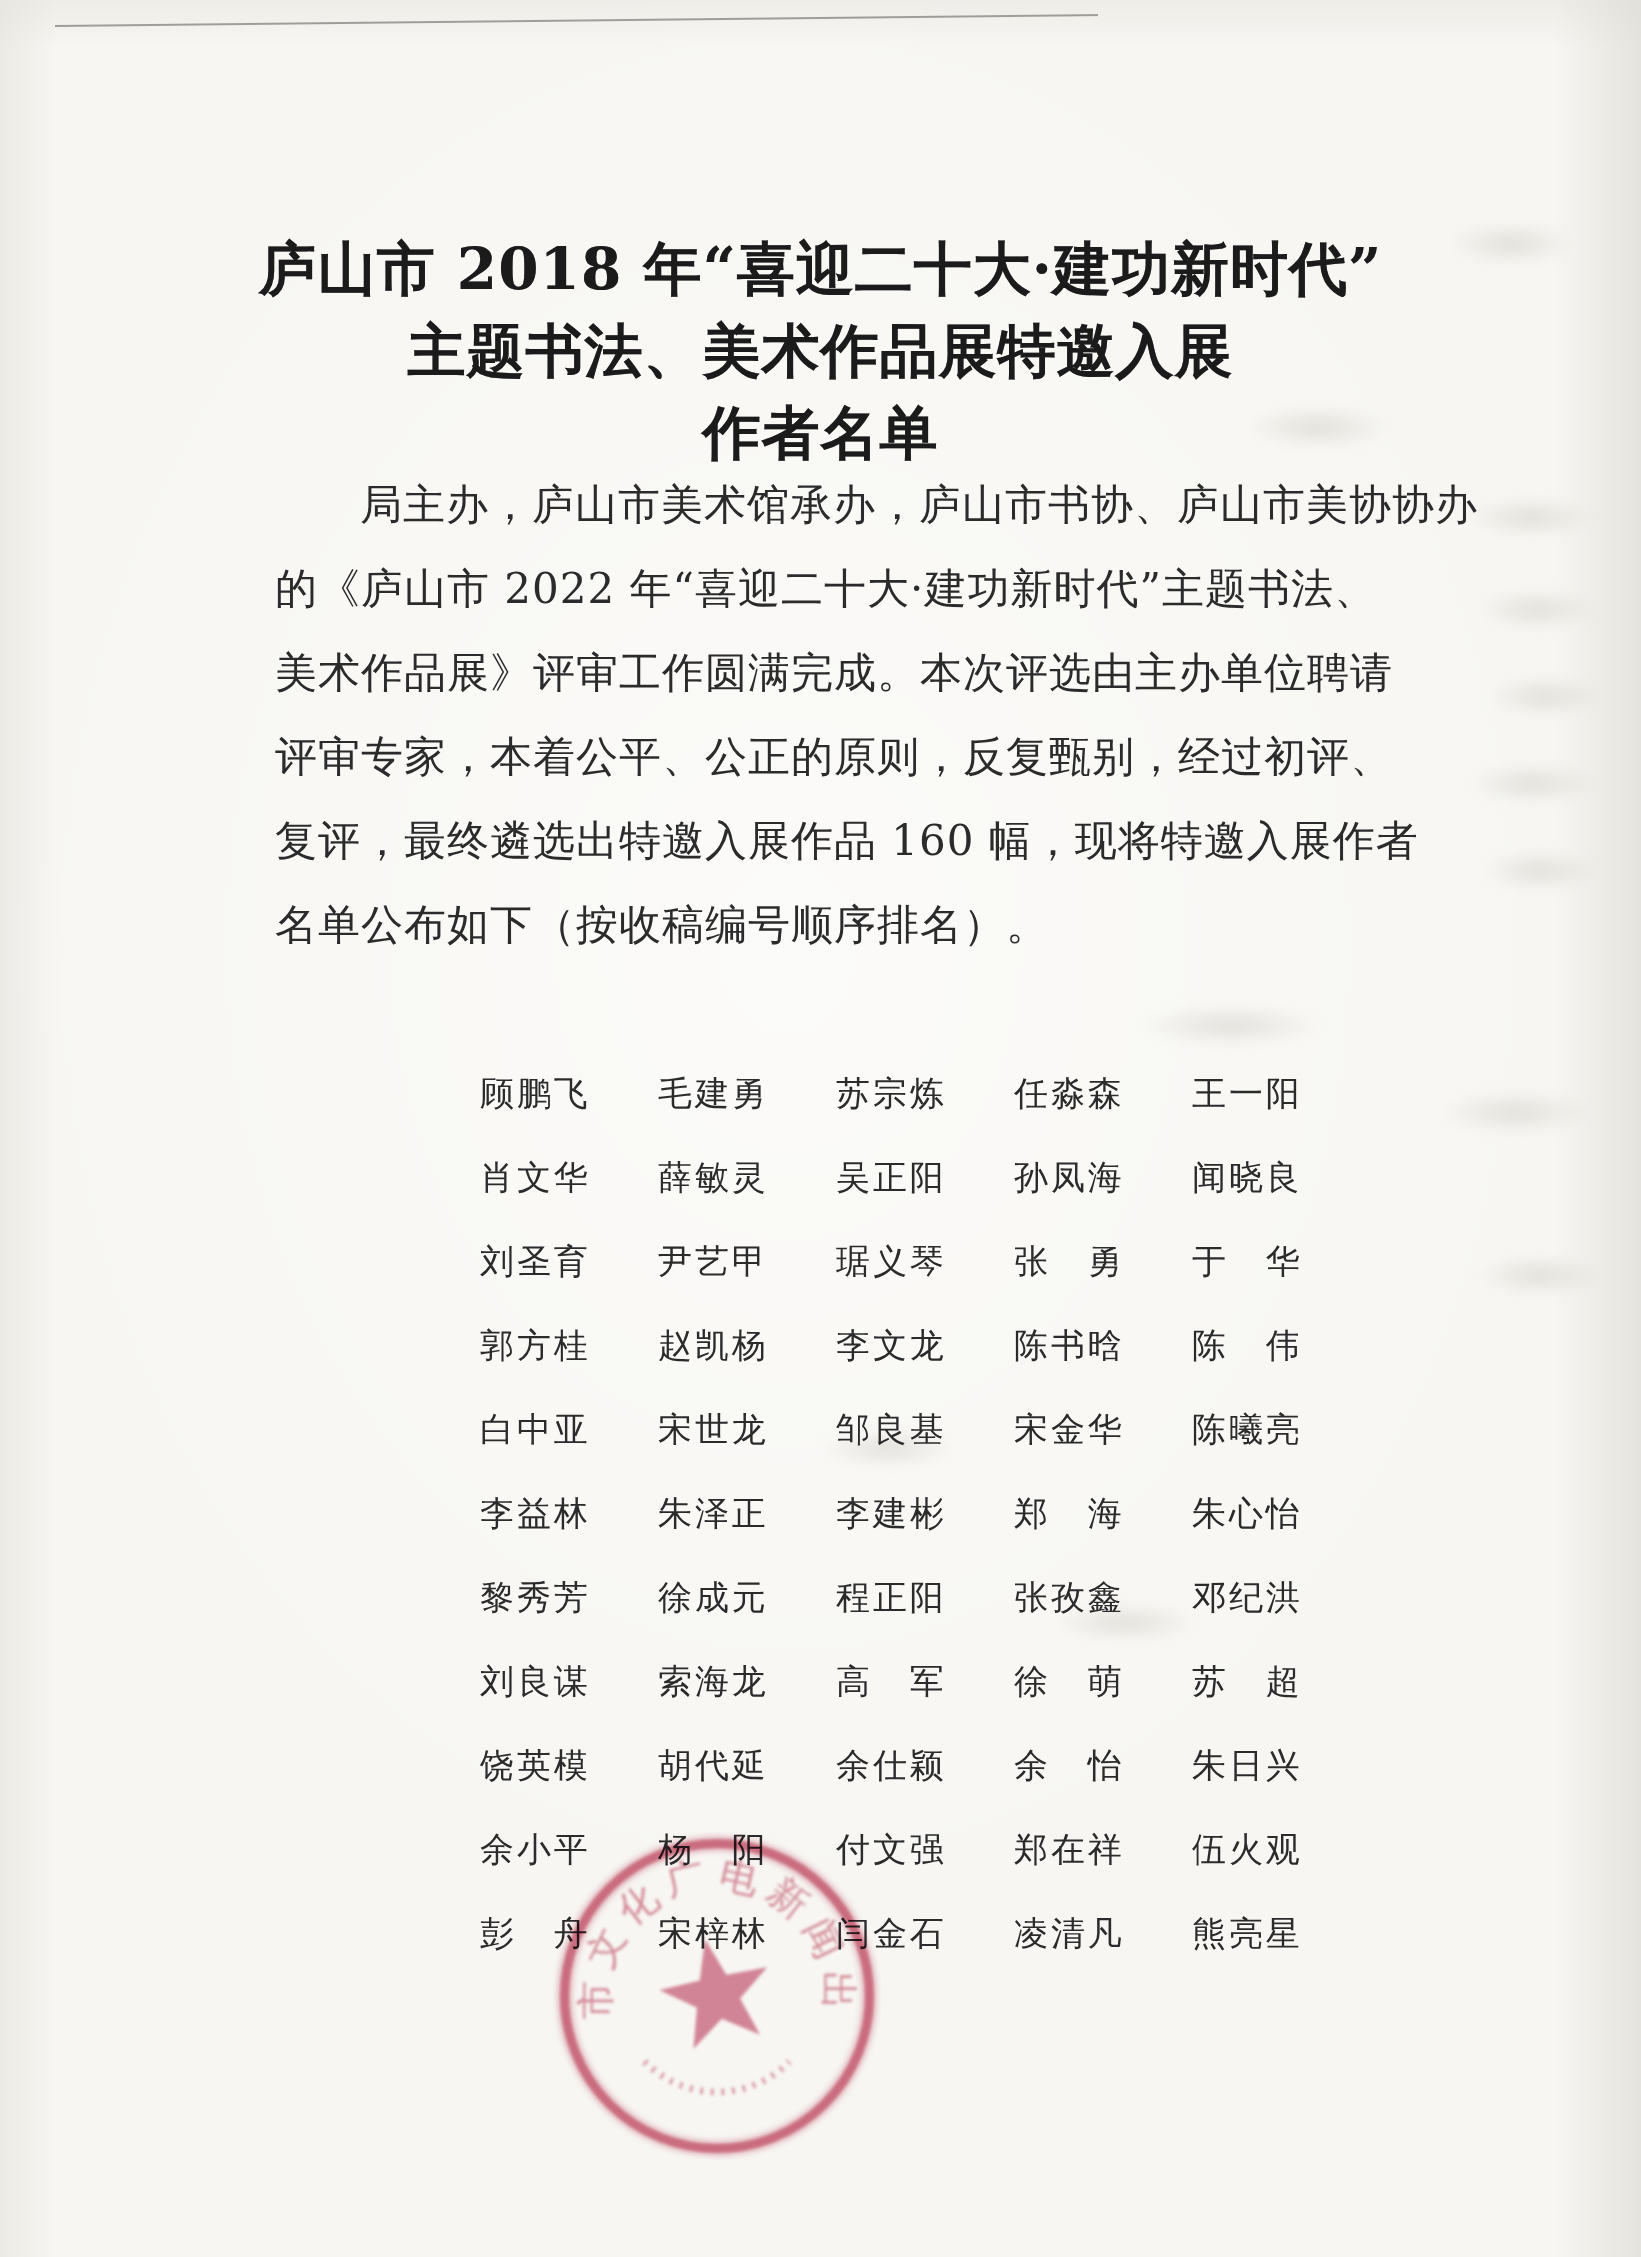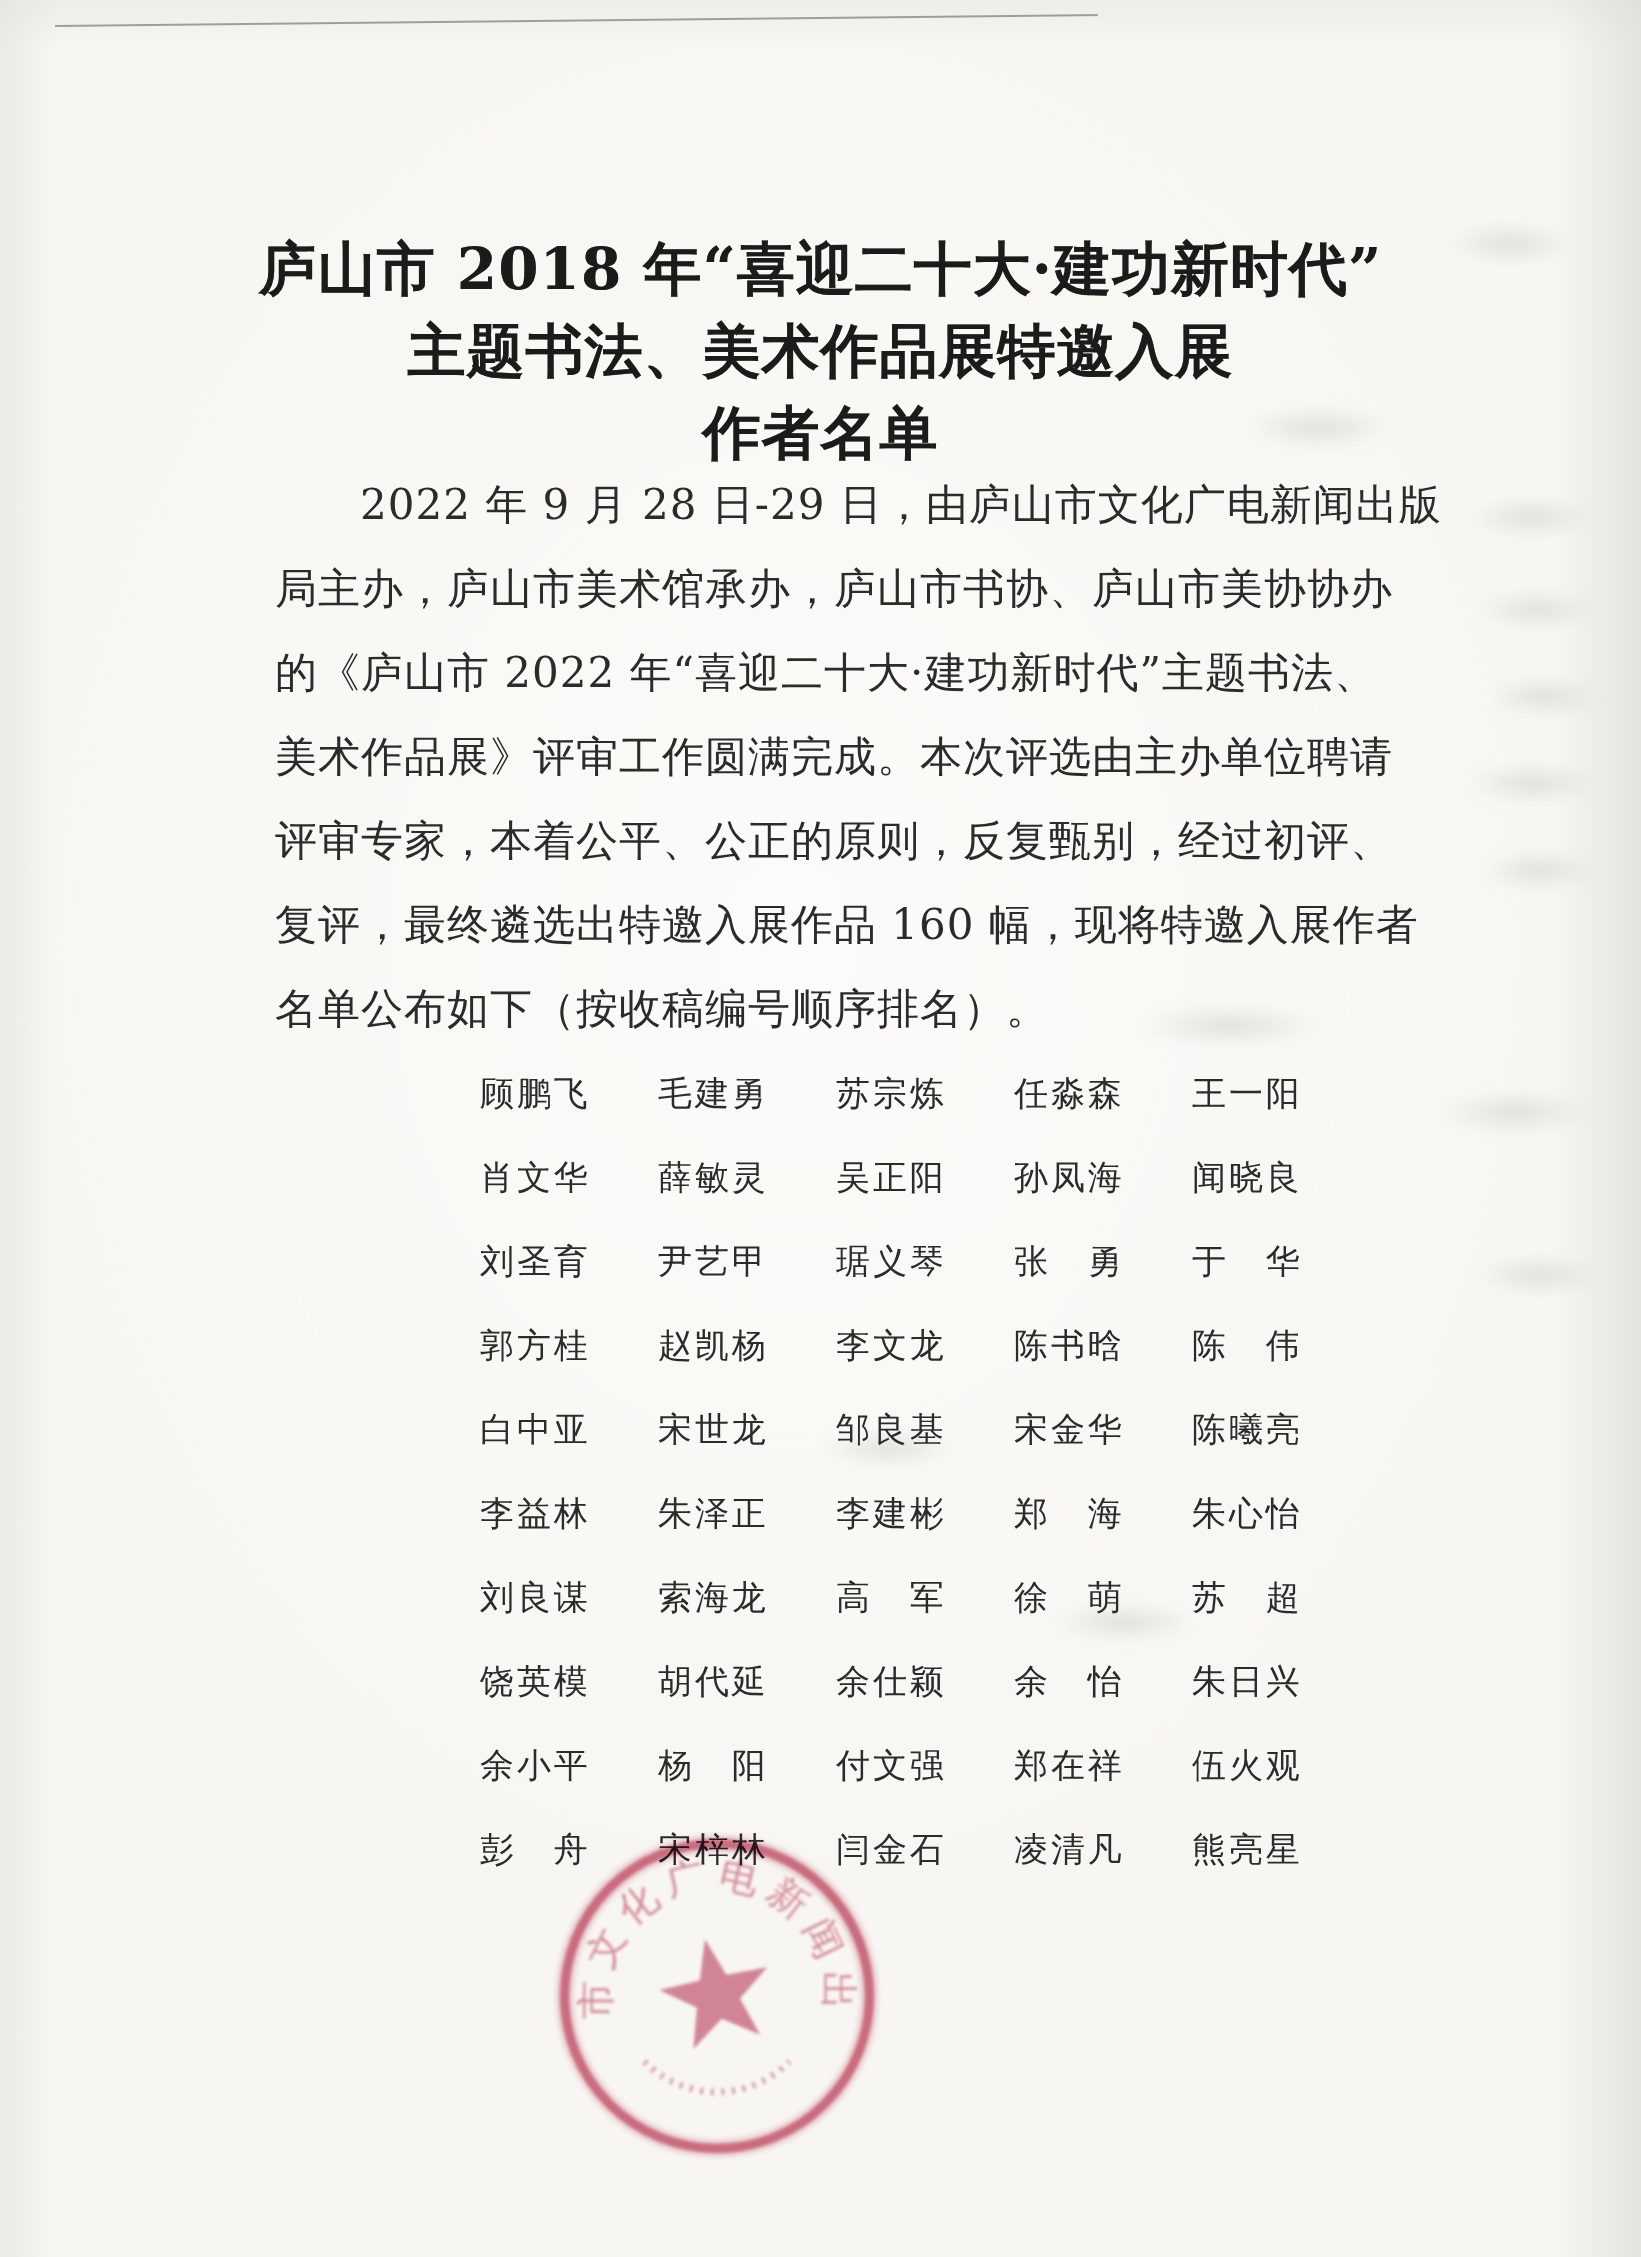--- a/index.html
+++ b/index.html
@@ -74,21 +74,20 @@
   <div class="ghost" style="left:821px;top:1429px;width:135px;height:39px"></div>
   <div class="ghost" style="left:1052px;top:1603px;width:145px;height:39px"></div>
 
   <div id="title">
     <div class="tline">庐山市 2018 年“喜迎二十大·建功新时代”</div>
     <div class="tline">主题书法、美术作品展特邀入展</div>
     <div class="tline">作者名单</div>
   </div>
 
   <div id="paragraph">
-    <div class="pline">2022 年 9 月 28 日-29 日，由庐山市文化广电新闻出版</div>
     <div class="pline">局主办，庐山市美术馆承办，庐山市书协、庐山市美协协办</div>
     <div class="pline">的《庐山市 2022 年“喜迎二十大·建功新时代”主题书法、</div>
     <div class="pline">美术作品展》评审工作圆满完成。本次评选由主办单位聘请</div>
     <div class="pline">评审专家，本着公平、公正的原则，反复甄别，经过初评、</div>
     <div class="pline">复评，最终遴选出特邀入展作品 160 幅，现将特邀入展作者</div>
     <div class="pline">名单公布如下（按收稿编号顺序排名）。</div>
   </div>
 
   <div id="authors">
     <div class="arow">
@@ -125,20 +124,27 @@
       <span class="acell">邹良基</span>
       <span class="acell">宋金华</span>
       <span class="acell">陈曦亮</span>
     </div>
     <div class="arow">
       <span class="acell">李益林</span>
       <span class="acell">朱泽正</span>
       <span class="acell">李建彬</span>
       <span class="acell">郑　海</span>
       <span class="acell">朱心怡</span>
+    </div>
+    <div class="arow">
+      <span class="acell">黎秀芳</span>
+      <span class="acell">徐成元</span>
+      <span class="acell">程正阳</span>
+      <span class="acell">张孜鑫</span>
+      <span class="acell">邓纪洪</span>
     </div>
     <div class="arow">
       <span class="acell">刘良谋</span>
       <span class="acell">索海龙</span>
       <span class="acell">高　军</span>
       <span class="acell">徐　萌</span>
       <span class="acell">苏　超</span>
     </div>
     <div class="arow">
       <span class="acell">饶英模</span>

